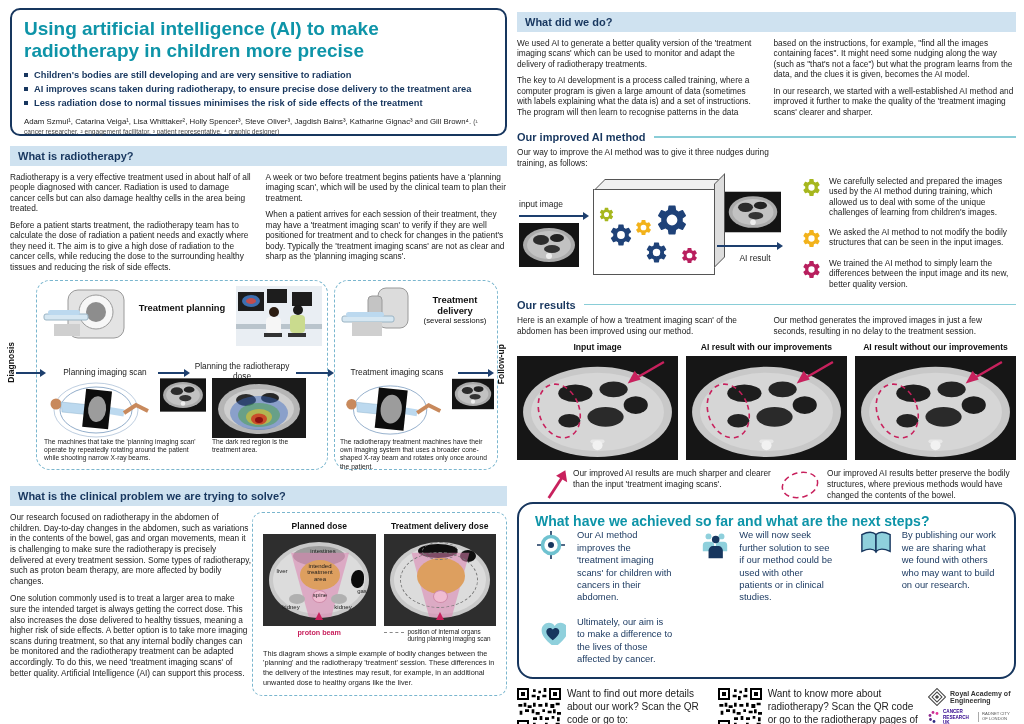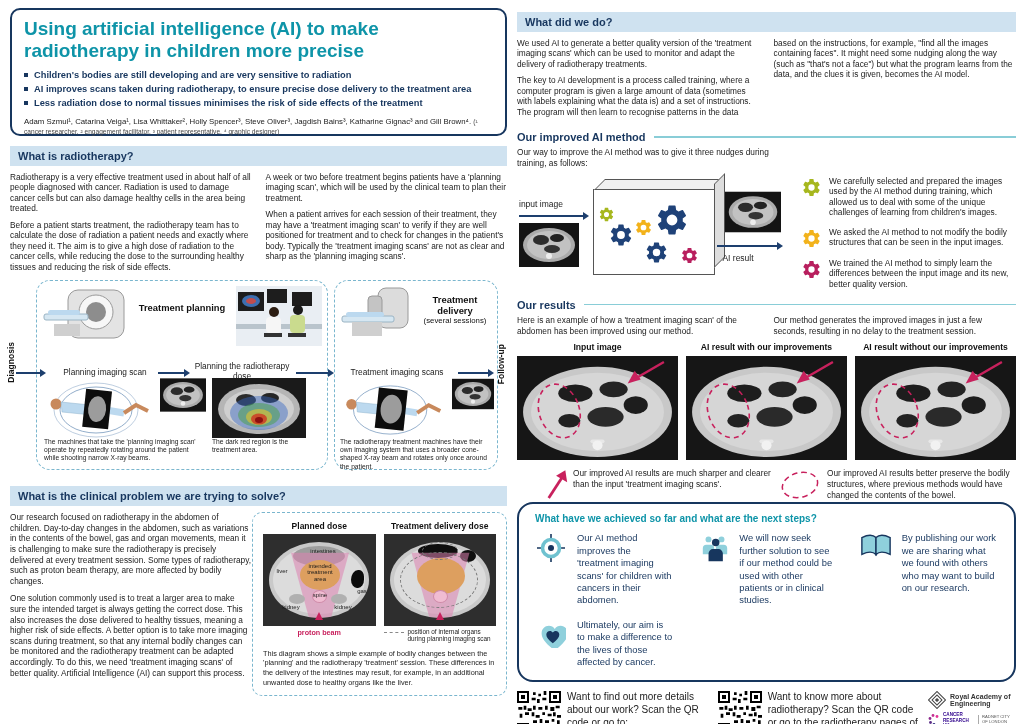--- a/index.html
+++ b/index.html
@@ -85,21 +85,21 @@
 .img-labels div{flex:1;text-align:center;font-weight:bold;font-size:8.6px;color:#111}
 .imgs{display:flex;gap:8px}
 .imgs svg{flex:1;height:104px;display:block}
 .notes{display:flex;gap:4px;align-items:flex-start;margin:8px 0 0;padding-left:28px}
 .notes p{font-size:8.3px;line-height:1.3}
 .notes .np1{width:200px}
 .notes .np2{flex:1}
 .notes svg{flex:none}
 
 .ach{border:2.5px solid #17365e;border-radius:16px;padding:9px 16px 12px;margin-bottom:9px}
-.ach h2{color:#0e94a8;font-size:10px;margin-bottom:8px}
+.ach h2{color:#0e94a8;font-size:14px;}
 .ach-grid{display:grid;grid-template-columns:1fr 1fr 1fr;gap:12px 24px}
 .ach-item{display:flex;gap:10px;align-items:flex-start}
 .ach-item .ic{flex:none;width:32px;display:flex;justify-content:center;padding-top:1px}
 .ach-item p{font-size:9.4px;line-height:1.32;color:#17365e}
 
 .footer{display:flex;gap:6px;align-items:flex-start}
 .qr{flex:none}
 .qr-text{font-size:10px;line-height:1.27;color:#222}
 .qt1{width:148px}
 .qt2{width:158px}
@@ -369,20 +369,21 @@
 
     <div class="band first">What did we do?</div>
 
     <div class="two-col">
       <div class="tc">
         <p>We used AI to generate a better quality version of the 'treatment imaging scans' which can be used to monitor and adapt the delivery of radiotherapy treatments.</p>
         <p>The key to AI development is a process called training, where a computer program is given a large amount of data (sometimes with labels explaining what the data is) and a set of instructions. The program will then learn to recognise patterns in the data</p>
       </div>
       <div class="tc">
         <p>based on the instructions, for example, "find all the images containing faces". It might need some nudging along the way (such as "that's not a face") but what the program learns from the data, and the clues it is given, becomes the AI model.</p>
+        <p>In our research, we started with a well-established AI method and improved it further to make the quality of the 'treatment imaging scans' clearer and sharper.</p>
       </div>
     </div>
 
     <div class="subhead">
       <h3>Our improved AI method</h3>
       <div class="rule"></div>
     </div>
     <p class="intro">Our way to improve the AI method was to give it three nudges during training, as follows:</p>
 
     <div class="method-row">
@@ -411,21 +412,21 @@
               <use href="#sym-gear"></use>
             </svg>
           <svg class="gear" style="left:86px;top:56px" width="19" height="19" viewBox="0 0 24 24" fill="#b81f5e">
               <use href="#sym-gear"></use>
             </svg>
         </div>
         <svg class="fsvg" style="left:208px;top:18px" width="56" height="42" viewBox="0 0 60 44">
             <use href="#sym-ct-thumb"></use>
           </svg>
         <div class="arr" style="left:200px;top:72px;width:64px"></div>
-        <div class="mlabel" style="left:191px;top:80px;width:60px;text-align:center">AI result</div>
+        <div class="mlabel" style="left:208px;top:80px;width:60px;text-align:center">AI result</div>
       </div>
       <div class="nudges">
         <div class="nudge">
           <svg width="21" height="21" viewBox="0 0 24 24" fill="#a6b71e">
               <use href="#sym-gear"></use>
             </svg>
           <p>We carefully selected and prepared the images used by the AI method during training, which allowed us to deal with some of the unique challenges of learning from children's images.</p>
         </div>
         <div class="nudge">
           <svg width="21" height="21" viewBox="0 0 24 24" fill="#f2b21b">

